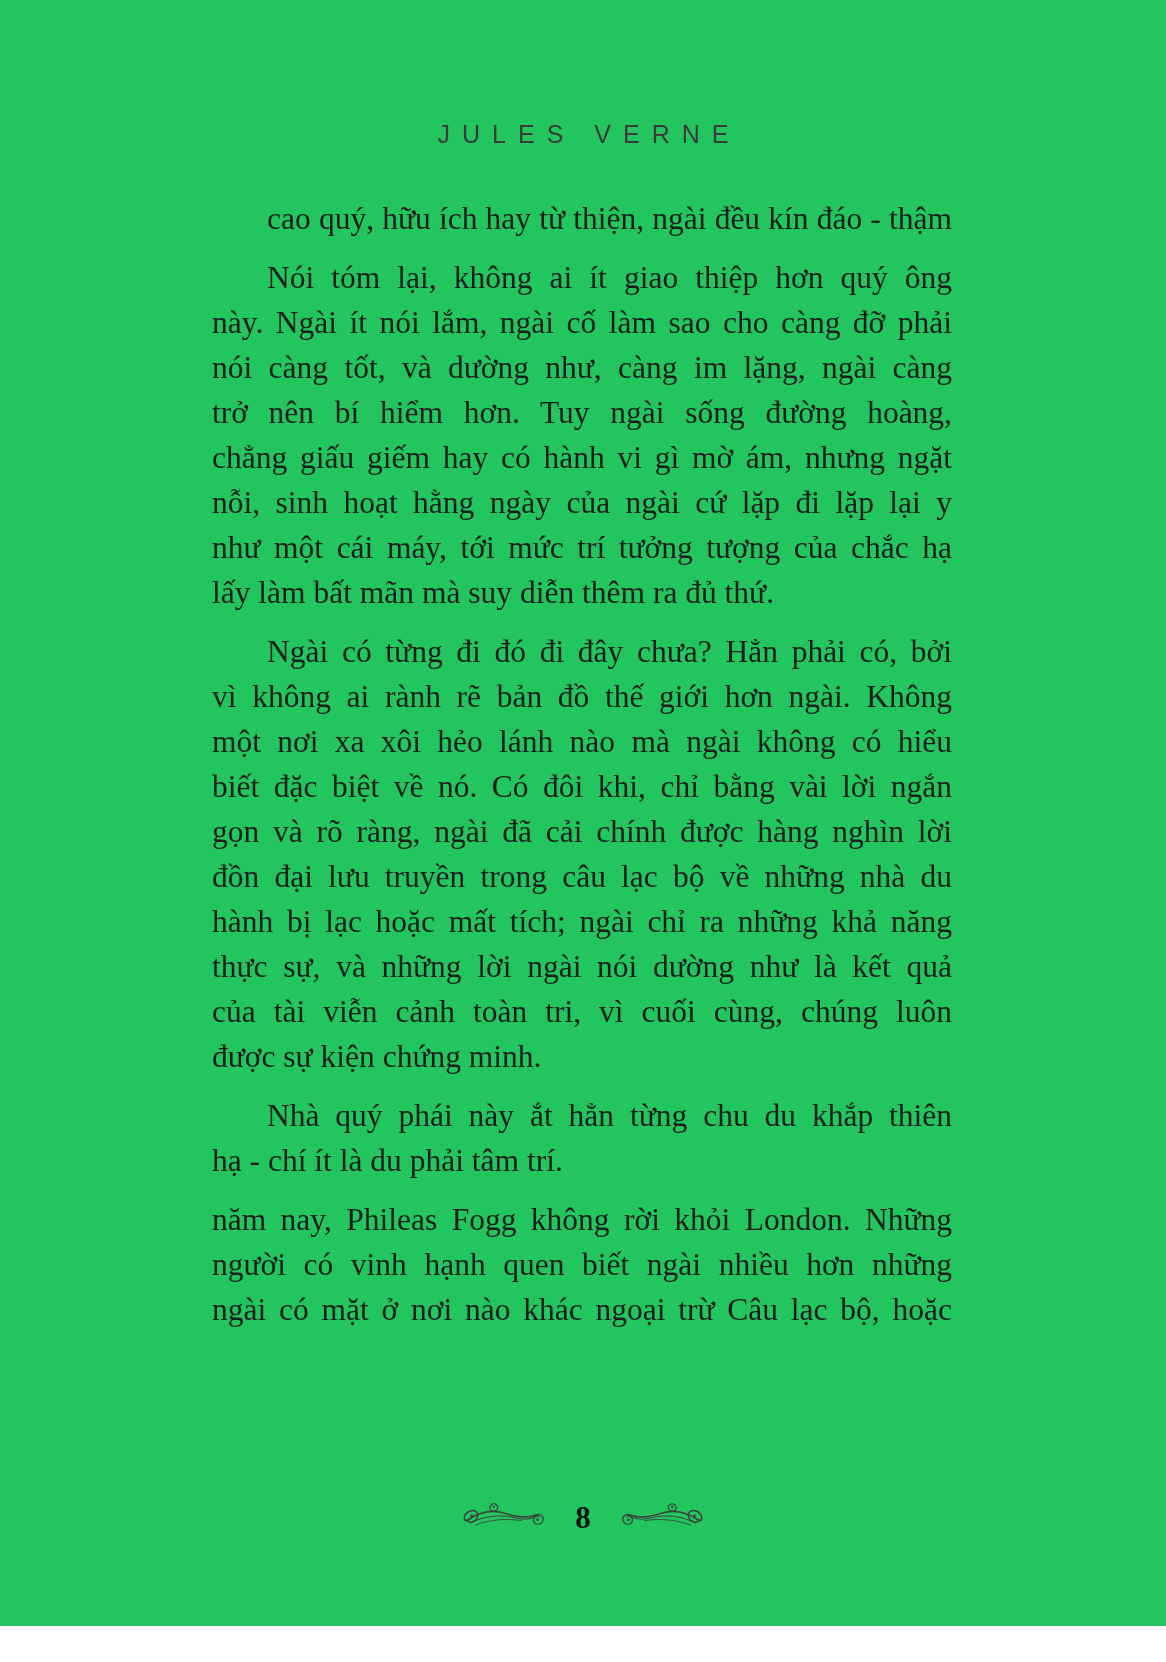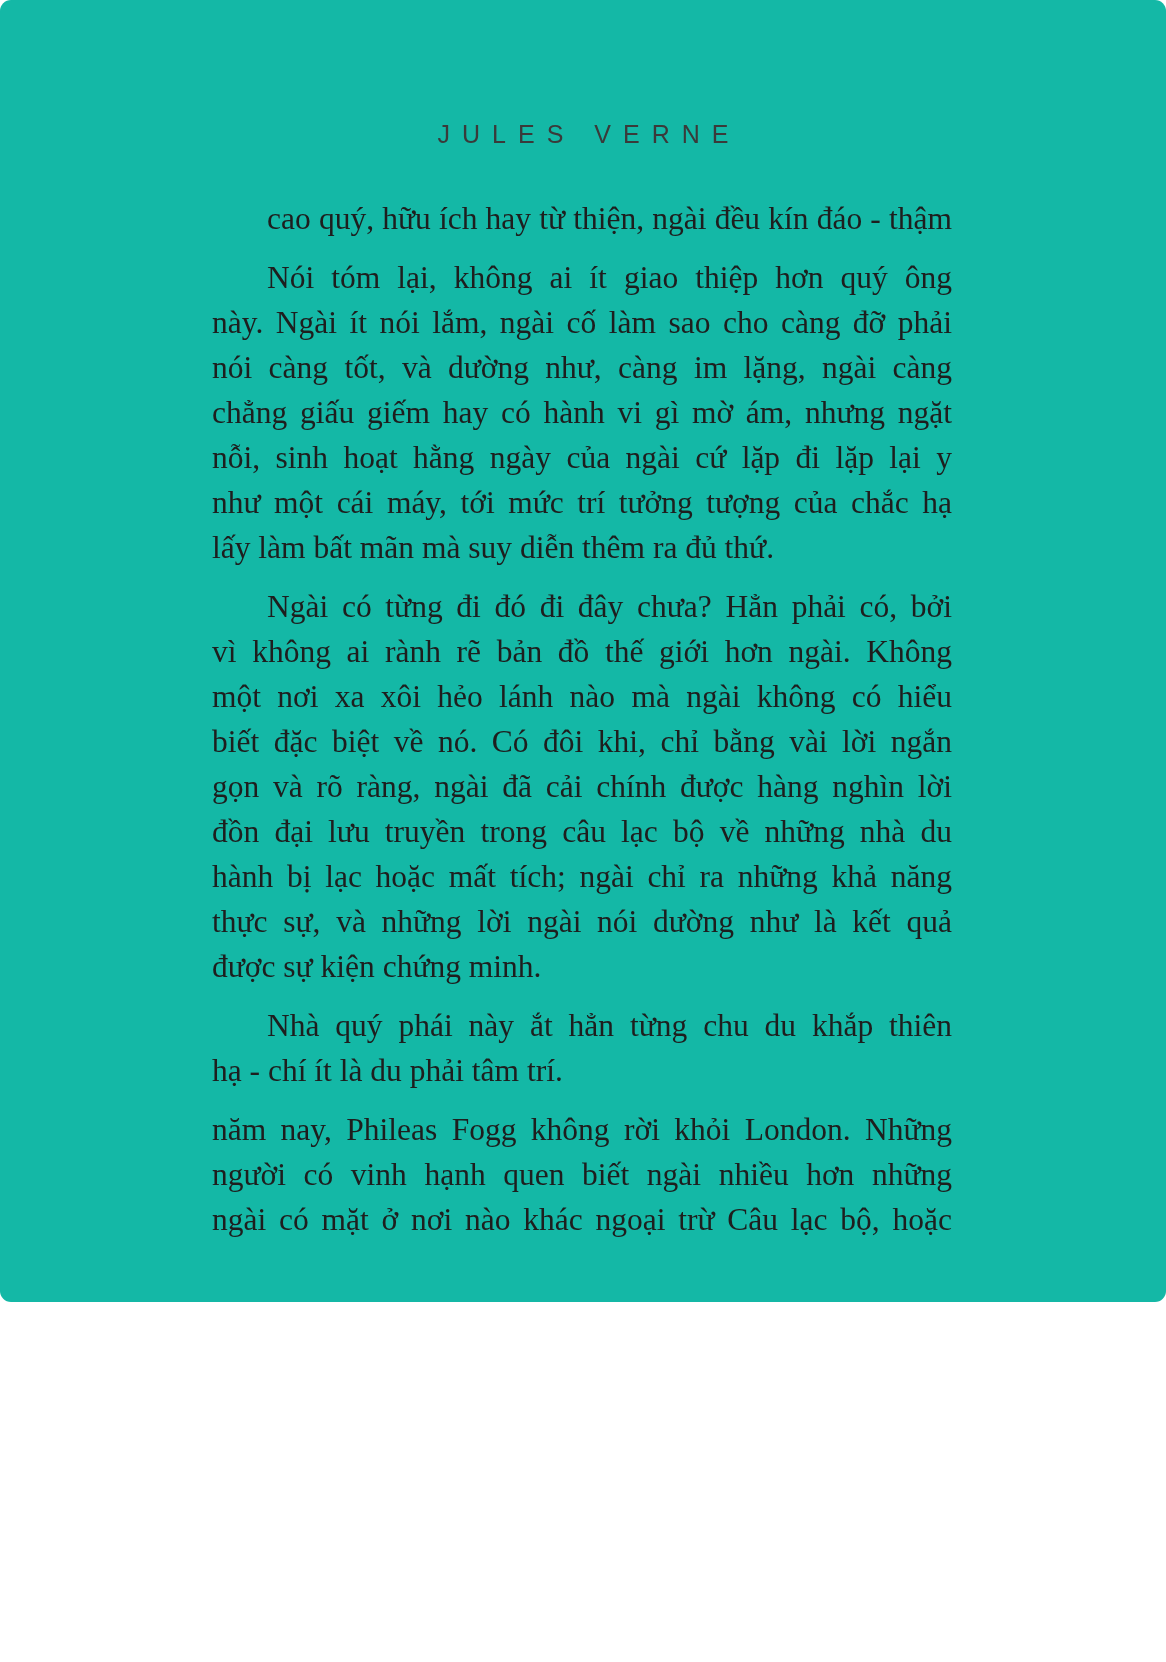--- a/index.html
+++ b/index.html
@@ -1,22 +1,21 @@
 <!DOCTYPE html>
 <html><head>
 <meta charset="utf-8">
 <style>
   html,body{margin:0;padding:0;background:#ffffff;}
   .page{
     position:relative;
-    width:1166px;height:1302px;
-    background:#14b8a6;
+    width:1166px;height:1626px;
+    background:#22c55e;
     overflow:hidden;
     font-family:"Liberation Serif","DejaVu Serif",serif;
-    border-radius:11px;
   }
   .running-head{
     position:absolute;
     top:120px;left:0;width:100%;
     text-align:center;
     font-family:"Liberation Sans","DejaVu Sans",sans-serif;
     font-size:25px;
     font-weight:normal;
     letter-spacing:0.48em;
     text-indent:0.48em; 
@@ -61,34 +60,36 @@
   <div class="running-head">JULES VERNE</div>
 
   <div class="text-body">
       <div class="paragraph">
         <div class="line first">cao quý, hữu ích hay từ thiện, ngài đều kín đáo - thậm</div>
       </div>
       <div class="paragraph">
         <div class="line first">Nói tóm lại, không ai ít giao thiệp hơn quý ông</div>
         <div class="line">này. Ngài ít nói lắm, ngài cố làm sao cho càng đỡ phải</div>
         <div class="line">nói càng tốt, và dường như, càng im lặng, ngài càng</div>
+        <div class="line">trở nên bí hiểm hơn. Tuy ngài sống đường hoàng,</div>
         <div class="line">chẳng giấu giếm hay có hành vi gì mờ ám, nhưng ngặt</div>
         <div class="line">nỗi, sinh hoạt hằng ngày của ngài cứ lặp đi lặp lại y</div>
         <div class="line">như một cái máy, tới mức trí tưởng tượng của chắc hạ</div>
         <div class="line last">lấy làm bất mãn mà suy diễn thêm ra đủ thứ.</div>
       </div>
       <div class="paragraph">
         <div class="line first">Ngài có từng đi đó đi đây chưa? Hẳn phải có, bởi</div>
         <div class="line">vì không ai rành rẽ bản đồ thế giới hơn ngài. Không</div>
         <div class="line">một nơi xa xôi hẻo lánh nào mà ngài không có hiểu</div>
         <div class="line">biết đặc biệt về nó. Có đôi khi, chỉ bằng vài lời ngắn</div>
         <div class="line">gọn và rõ ràng, ngài đã cải chính được hàng nghìn lời</div>
         <div class="line">đồn đại lưu truyền trong câu lạc bộ về những nhà du</div>
         <div class="line">hành bị lạc hoặc mất tích; ngài chỉ ra những khả năng</div>
         <div class="line">thực sự, và những lời ngài nói dường như là kết quả</div>
+        <div class="line">của tài viễn cảnh toàn tri, vì cuối cùng, chúng luôn</div>
         <div class="line last">được sự kiện chứng minh.</div>
       </div>
       <div class="paragraph">
         <div class="line first">Nhà quý phái này ắt hẳn từng chu du khắp thiên</div>
         <div class="line last">hạ - chí ít là du phải tâm trí.</div>
       </div>
       <div class="paragraph">
         <div class="line">năm nay, Phileas Fogg không rời khỏi London. Những</div>
         <div class="line">người có vinh hạnh quen biết ngài nhiều hơn những</div>
         <div class="line">ngài có mặt ở nơi nào khác ngoại trừ Câu lạc bộ, hoặc</div>

